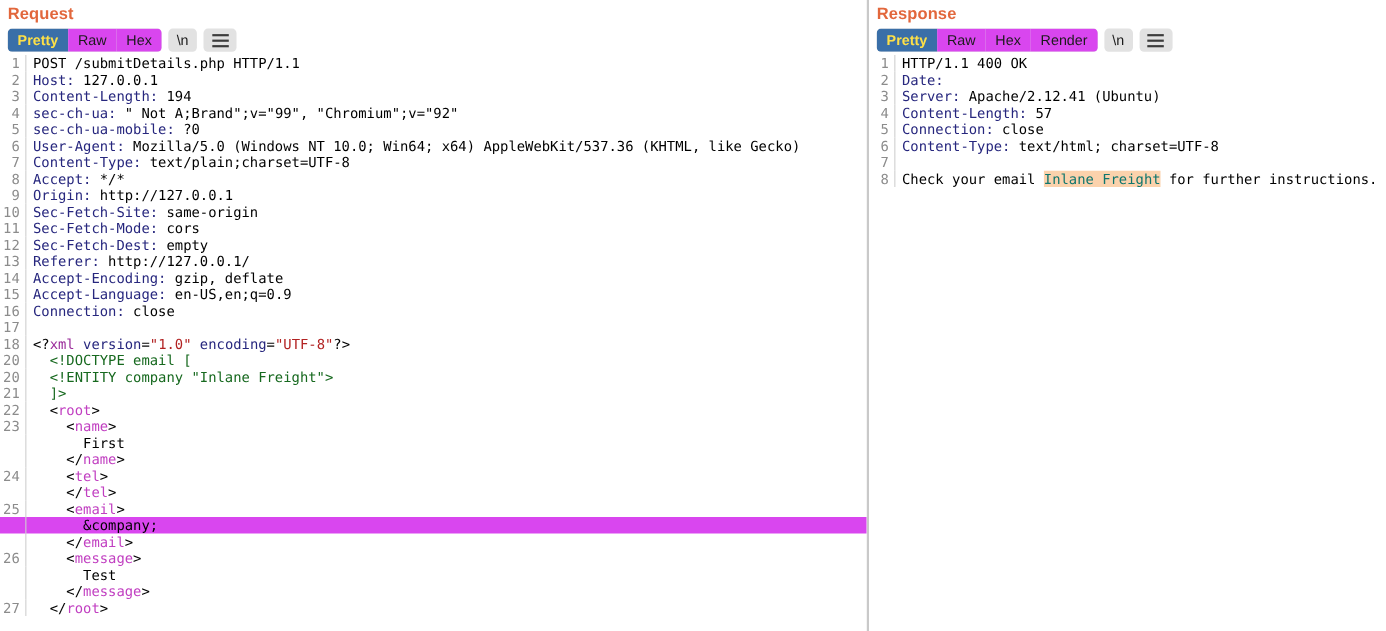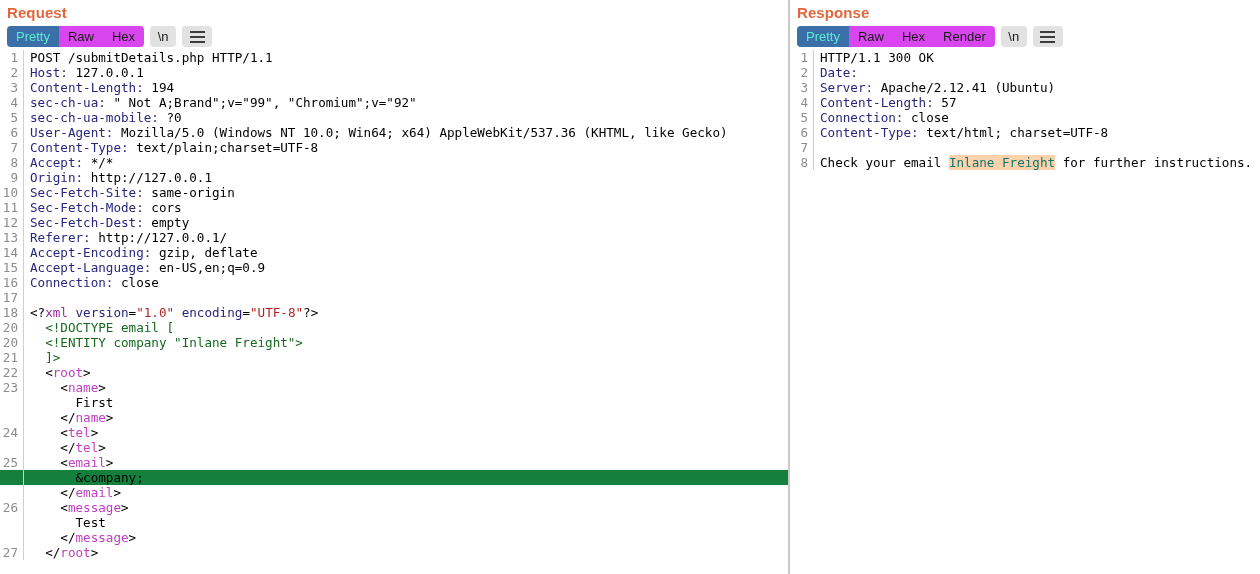--- a/index.html
+++ b/index.html
@@ -66,21 +66,22 @@
     font-size: 13px;
     line-height: 21px;
     padding: 0 9px;
     color: #1b1b1b;
     background: #d946ef;
     white-space: nowrap;
     cursor: default;
   }
   .seg-btn.active {
     background: #3a6fa8;
-    color: #5eead4;
+    color: #fde047;
+    font-weight: bold;
   }
   .tool-btn {
     background: #e2e2e2;
     border-radius: 4px;
     height: 21px;
     min-width: 26px;
     font-size: 13px;
     line-height: 21px;
     color: #1b1b1b;
     text-align: center;
@@ -115,21 +116,21 @@
     color: #000000;
     height: 524px;
     overflow: hidden;
   }
   .code-row {
     display: flex;
     height: 15px;
     align-items: flex-start;
     white-space: pre;
   }
-  .code-row.hl { background: #15803d; }
+  .code-row.hl { background: #d946ef; }
   .gutter {
     width: 24px;
     min-width: 24px;
     text-align: right;
     color: #8c8c8c;
     padding-right: 5px;
     font-size: 12.6px;
     box-sizing: border-box;
     border-right: 1px solid #cfcfcf;
     height: 15px;
@@ -229,21 +230,21 @@
       </div>
       <div class="tool-btn">\n</div>
       <div class="hamburger">
         <span></span>
         <span></span>
         <span></span>
       </div>
     </div>
 
     <div class="code-area" id="response-code">
-        <div class="code-row"><div class="gutter">1</div><div class="codeline"><span class="txt">HTTP/1.1 300 OK</span></div></div>
+        <div class="code-row"><div class="gutter">1</div><div class="codeline"><span class="txt">HTTP/1.1 400 OK</span></div></div>
         <div class="code-row"><div class="gutter">2</div><div class="codeline"><span class="hdr">Date:</span><span class="val"></span></div></div>
         <div class="code-row"><div class="gutter">3</div><div class="codeline"><span class="hdr">Server:</span><span class="val"> Apache/2.12.41 (Ubuntu)</span></div></div>
         <div class="code-row"><div class="gutter">4</div><div class="codeline"><span class="hdr">Content-Length:</span><span class="val"> 57</span></div></div>
         <div class="code-row"><div class="gutter">5</div><div class="codeline"><span class="hdr">Connection:</span><span class="val"> close</span></div></div>
         <div class="code-row"><div class="gutter">6</div><div class="codeline"><span class="hdr">Content-Type:</span><span class="val"> text/html; charset=UTF-8</span></div></div>
         <div class="code-row"><div class="gutter">7</div><div class="codeline"><span class="txt">&nbsp;</span></div></div>
         <div class="code-row"><div class="gutter">8</div><div class="codeline"><span class="txt">Check your email </span><span class="match-hl">Inlane Freight</span><span class="txt"> for further instructions.</span></div></div>
       </div>
   </div>
 

